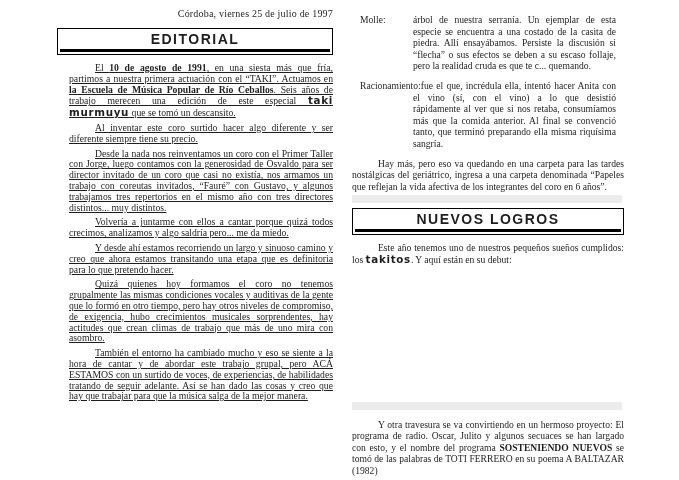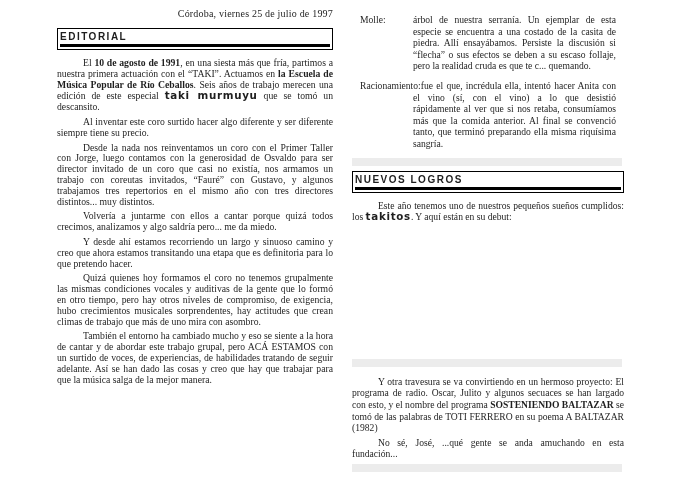--- a/index.html
+++ b/index.html
@@ -16,27 +16,27 @@
   .col-right{position:absolute;left:352px;top:6px;width:272px;}
   .date-line{
     font-size:10px;text-align:right;margin:0 0 9px 0;letter-spacing:0.2px;
   }
   .hbox{
     border:1px solid var(--border);
     padding:2px 2px 2px 2px;background:var(--background);
   }
   .hbox-title{
     font-family:"Liberation Sans","DejaVu Sans",sans-serif;
-    font-weight:bold;font-size:10px;text-align:left;letter-spacing:1.5px;
+    font-weight:bold;font-size:14px;text-align:center;letter-spacing:1.5px;
     border-bottom:3px solid var(--border);padding:0 0 2px 0;
   }
   .body-paras{margin-top:8px;}
   .para{
     font-size:9.7px;line-height:10.8px;text-align:justify;
-    text-indent:26px;margin:0 0 4px 0;
+    text-indent:26px;margin:0 0 4px 12px;text-decoration:underline;
   }
   .rpara{
     font-size:9.6px;line-height:11.6px;text-align:justify;
     text-indent:26px;margin:0;
   }
   .def{
     font-size:9.6px;line-height:11.6px;text-align:justify;
     padding-left:53px;text-indent:-53px;margin:8px;
   }
   .def-label{display:inline-block;min-width:53px;text-indent:0;}
@@ -79,33 +79,34 @@
       </div>
   </div>
 
   <div class="col-right">
 
     <div>
         <p class="def"><span class="def-label">Molle:</span>árbol de nuestra serranía. Un ejemplar de esta especie se encuentra a una costado de la casita de piedra. Allí ensayábamos. Persiste la discusión si “flecha” o sus efectos se deben a su escaso follaje, pero la realidad cruda es que te c... quemando.</p>
         <p class="def"><span class="def-label">Racionamiento:</span>fue el que, incrédula ella, intentó hacer Anita con el vino (sí, con el vino) a lo que desistió rápidamente al ver que si nos retaba, consumíamos más que la comida anterior. Al final se convenció tanto, que terminó preparando ella misma riquísima sangría.</p>
       </div>
 
+    <p class="rpara hay-mas">Hay más, pero eso va quedando en una carpeta para las tardes nostálgicas del geriátrico, ingresa a una carpeta denominada “Papeles que reflejan la vida afectiva de los integrantes del coro en 6 años”.</p>
 
     <div class="bar bar-1"></div>
 
     <div class="hbox nl-box">
       <div class="hbox-title">NUEVOS LOGROS</div>
     </div>
 
     <p class="rpara nl-intro"><span class="">Este año tenemos uno de nuestros pequeños sueños cumplidos: los </span><span class="brand">takitos</span><span class="">. Y aquí están en su debut:</span></p>
 
     <div class="blank-area"></div>
 
     <div class="bar bar-2"></div>
 
-    <p class="rpara radio-para"><span class="">Y otra travesura se va convirtiendo en un hermoso proyecto: El programa de radio. Oscar, Julito y algunos secuaces se han largado con esto, y el nombre del programa </span><span class="bold">SOSTENIENDO BALTAZAR</span><span class=""> se tomó de las palabras de TOTI FERRERO en su poema A BALTAZAR (1982)</span></p>
+    <p class="rpara radio-para"><span class="">Y otra travesura se va convirtiendo en un hermoso proyecto: El programa de radio. Oscar, Julito y algunos secuaces se han largado con esto, y el nombre del programa </span><span class="bold">SOSTENIENDO NUEVOS</span><span class=""> se tomó de las palabras de TOTI FERRERO en su poema A BALTAZAR (1982)</span></p>
 
     <p class="rpara closing-para">No sé, José, ...qué gente se anda amuchando en esta fundación...</p>
 
     <div class="bar bar-3"></div>
   </div>
 
 </div>
 
 </body></html>

